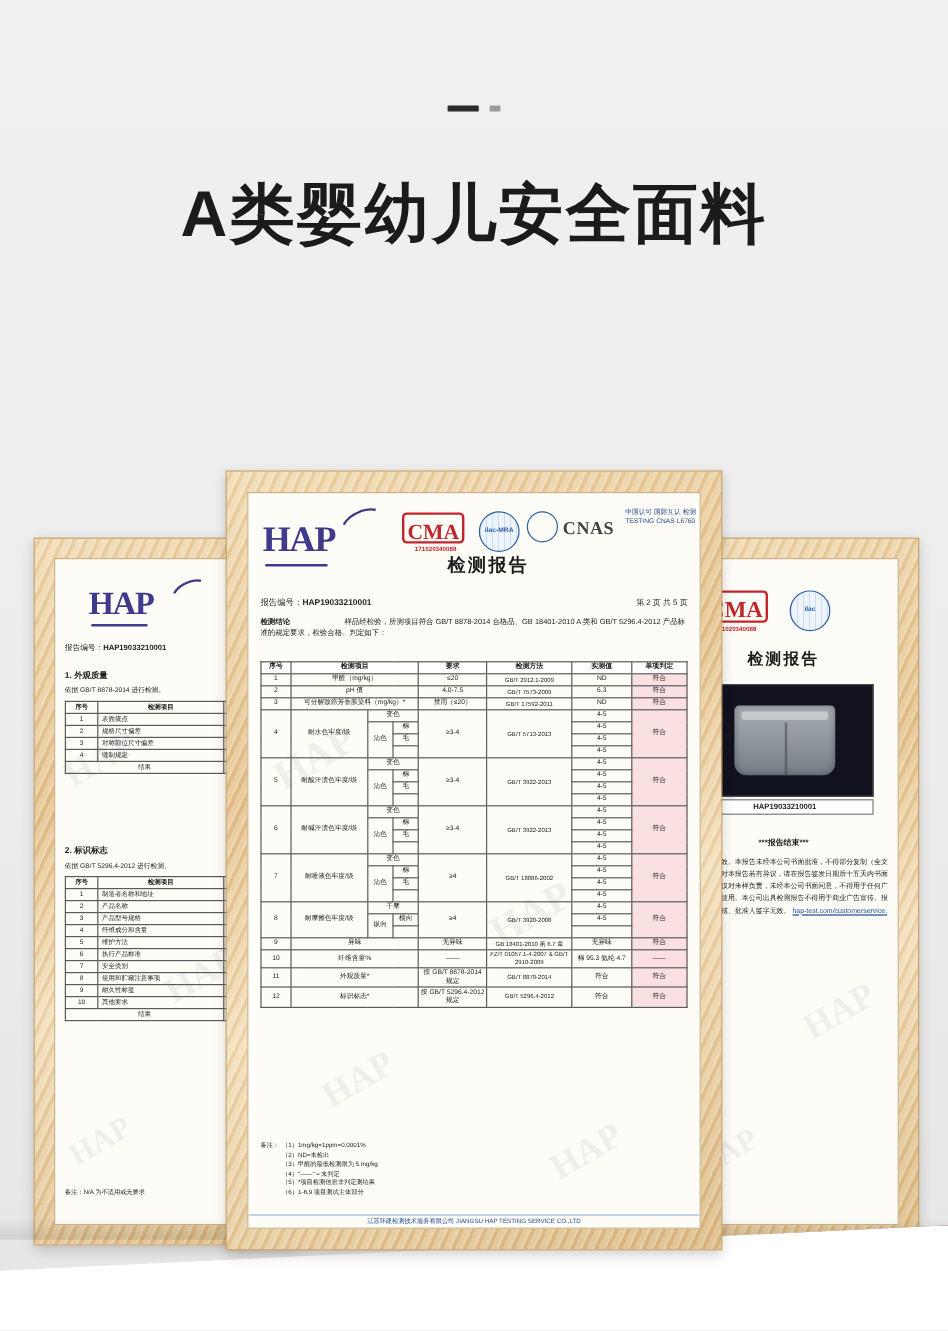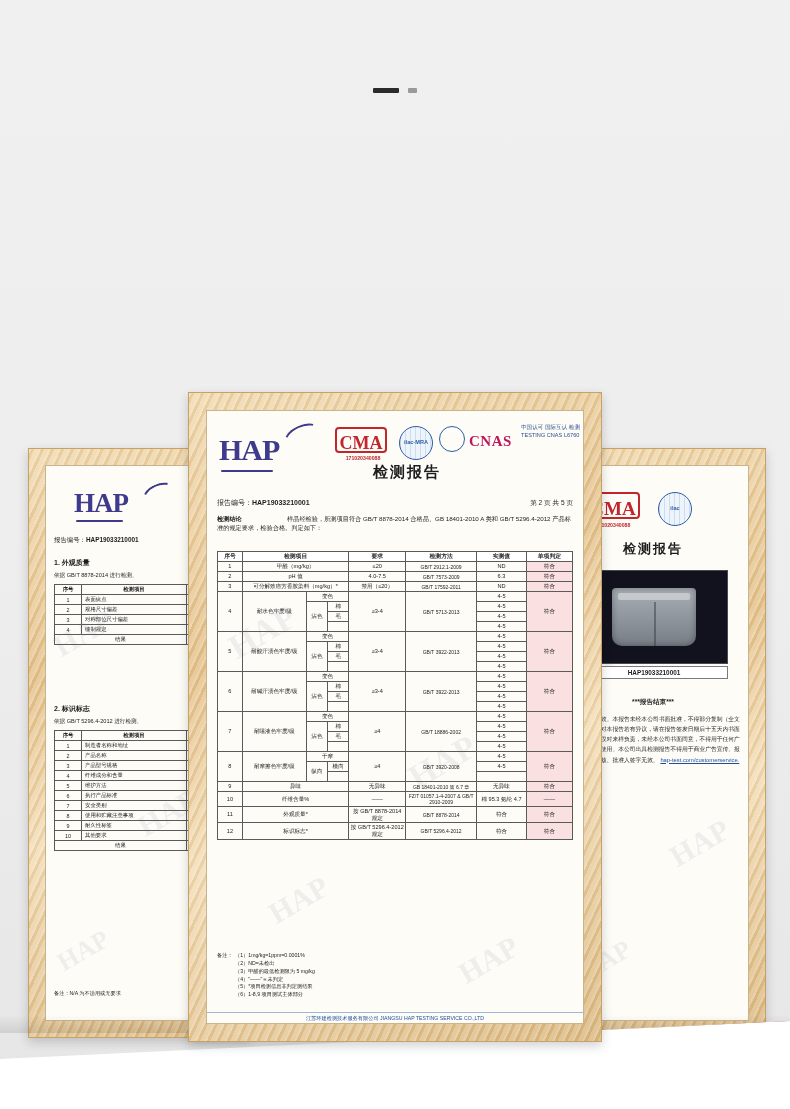--- a/index.html
+++ b/index.html
@@ -131,21 +131,21 @@
     line-height: 1.25;
     color: #1d1d1d;
   }
   .c-head { position: absolute; left: 0; top: 0; width: 100%; height: 86px; }
   .c-hap { position: absolute; left: 12px; top: 20px; font-size: 30px; }
   .c-badges { position: absolute; right: 8px; top: 10px; width: 240px; height: 58px; }
   .c-cma { position: absolute; left: 0px; top: 6px; width: 52px; height: 26px; font-size: 18px; padding-top: 5px; }
   .c-cmacode { position: absolute; left: -3px; top: 34px; width: 62px; font-size: 5.2px; color: #c0262c; font-weight: bold; text-align: center; }
   .c-ilac { position: absolute; left: 64px; top: 5px; width: 34px; height: 34px; font-size: 5.6px; padding-top: 12px; }
   .c-cnas-mark { position: absolute; left: 104px; top: 5px; width: 26px; height: 26px; border-radius: 50%; border: 1.4px solid #2b5fa8; }
-  .c-cnas-txt { position: absolute; left: 134px; top: 11px; font-size: 15px; color:#be185d; font-family:"Liberation Serif",serif; font-weight:bold; letter-spacing:.5px;}
+  .c-cnas-txt { position: absolute; left: 134px; top: 11px; font-size: 15px; color:#404040; font-family:"Liberation Serif",serif; font-weight:bold; letter-spacing:.5px;}
   .c-right-txt { position: absolute; left: 186px; top: 2px; width: 60px; font-size: 5.6px; color: #2b4e8f; line-height: 1.5; }
   .c-title { position: absolute; left: 130px; top: 52px; width: 140px; text-align: center; font-size: 15px; font-weight: bold; letter-spacing: 2px; }
 
   .c-reportno { position: absolute; left: 10px; top: 88px; font-size: 7px; }
   .c-reportno b { font-weight: bold; }
   .c-page { position: absolute; right: 10px; top: 88px; font-size: 6.6px; }
 
   .c-concl { position: absolute; left: 10px; top: 104px; right: 10px; font-size: 6.2px; line-height: 1.45; }
   .c-concl-label { float: left; font-weight: bold; width: 34px; }
   .c-concl-body { margin-left: 36px; }
@@ -249,20 +249,21 @@
   }
 </style>
 </head>
 <body>
 
 <div class="hero">
   <div class="dash-row">
     <span class="dash-long"></span>
     <span class="dash-short"></span>
   </div>
+  <div class="hero-title">A类婴幼儿安全面料</div>
 </div>
 
 <div class="frame" id="frame-left">
   <div class="frame-inner">
     <div id="left-doc">
       <div class="wm" style="left: 6px; top: 150px; font-size: 30px;">HAP</div>
       <div class="wm" style="left: 90px; top: 330px; font-size: 30px;">HAP</div>
       <div class="wm" style="left: 10px; top: 470px; font-size: 26px;">HAP</div>
 
       <div class="hap-logo l-hap">HAP</div>

